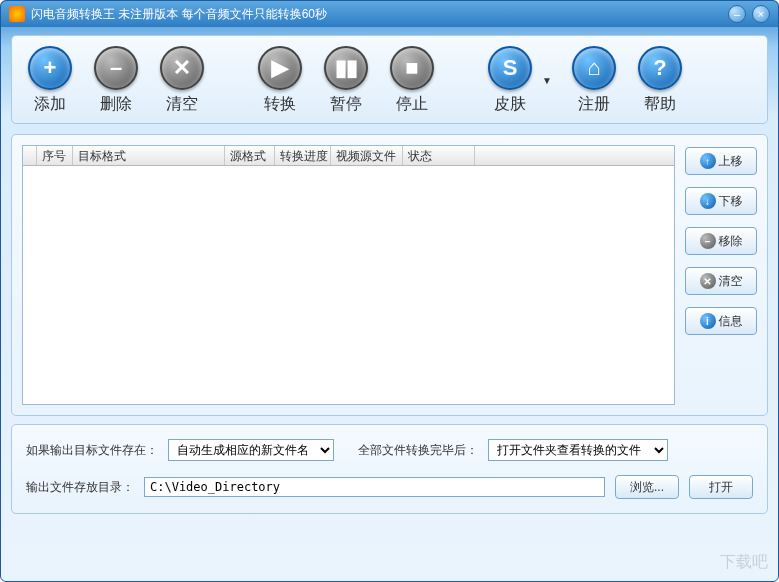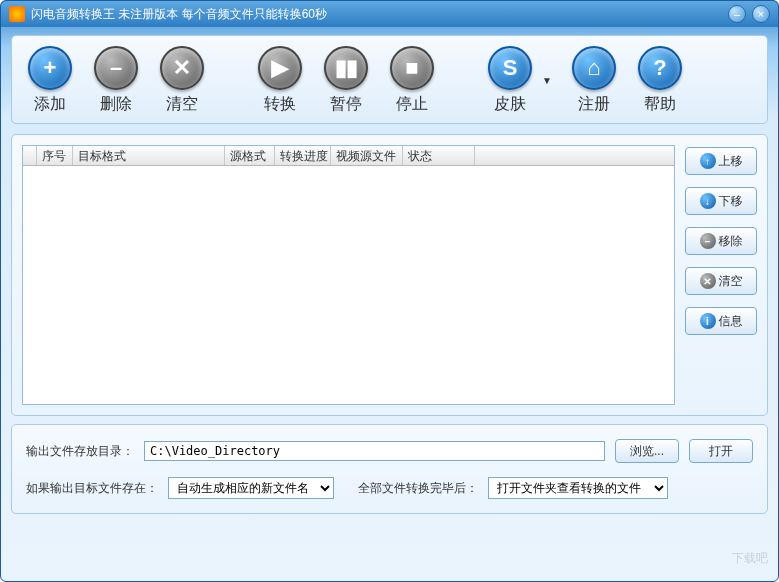--- a/index.html
+++ b/index.html
@@ -186,22 +186,22 @@
 .select {
   height: 22px;
   border: 1px solid #7aa9d0;
   background: #fff;
   font-size: 12px;
   padding: 1px 4px;
 }
 .watermark {
   position: absolute;
   right: 10px;
-  bottom: 14px;
-  font-size: 12px;
+  bottom: 8px;
+  font-size: 16px;
   color: rgba(0,0,0,0.15);
   font-family: SimSun;
   pointer-events: none;
 }
 </style>
 </head>
 <body>
 
 <div class="window">
 
@@ -289,31 +289,31 @@
       </div>
       <div class="side-btn">
         <div class="side-ic sic-blue">i</div>
         <span>信息</span>
       </div>
     </div>
   </div>
 
   <div class="bottom-panel">
     <div class="row">
-      <span class="label">输出文件存放目录：</span>
-      <input class="text-input" value="C:\Video_Directory" style="">
-      <button class="btn">浏览...</button>
-      <button class="btn">打开</button>
-    </div>
-    <div class="row">
       <span class="label">如果输出目标文件存在：</span>
       <select class="select" style="width:166px">
         <option>自动生成相应的新文件名</option>
       </select>
       <span class="label" style="margin-left:14px">全部文件转换完毕后：</span>
       <select class="select" style="width:180px">
         <option>打开文件夹查看转换的文件</option>
       </select>
     </div>
+    <div class="row">
+      <span class="label">输出文件存放目录：</span>
+      <input class="text-input" value="C:\Video_Directory" style="">
+      <button class="btn">浏览...</button>
+      <button class="btn">打开</button>
+    </div>
   </div>
 
   <div class="watermark">下载吧</div>
 </div>
 
 </body></html>

